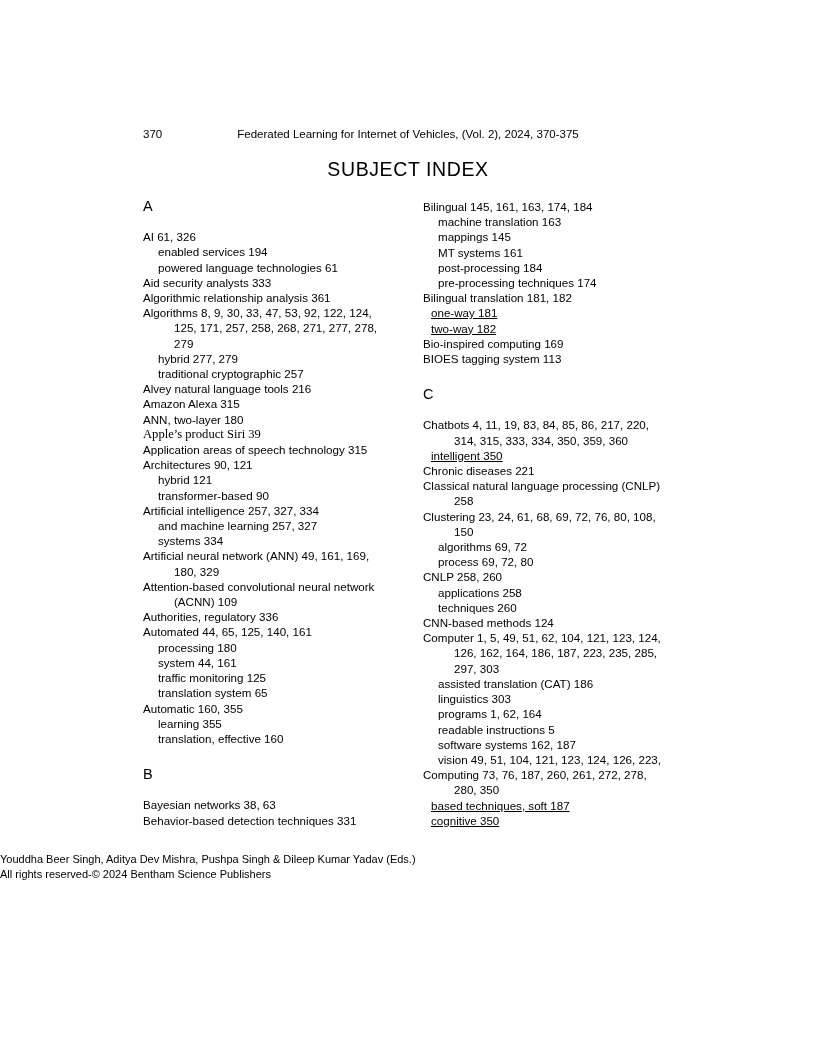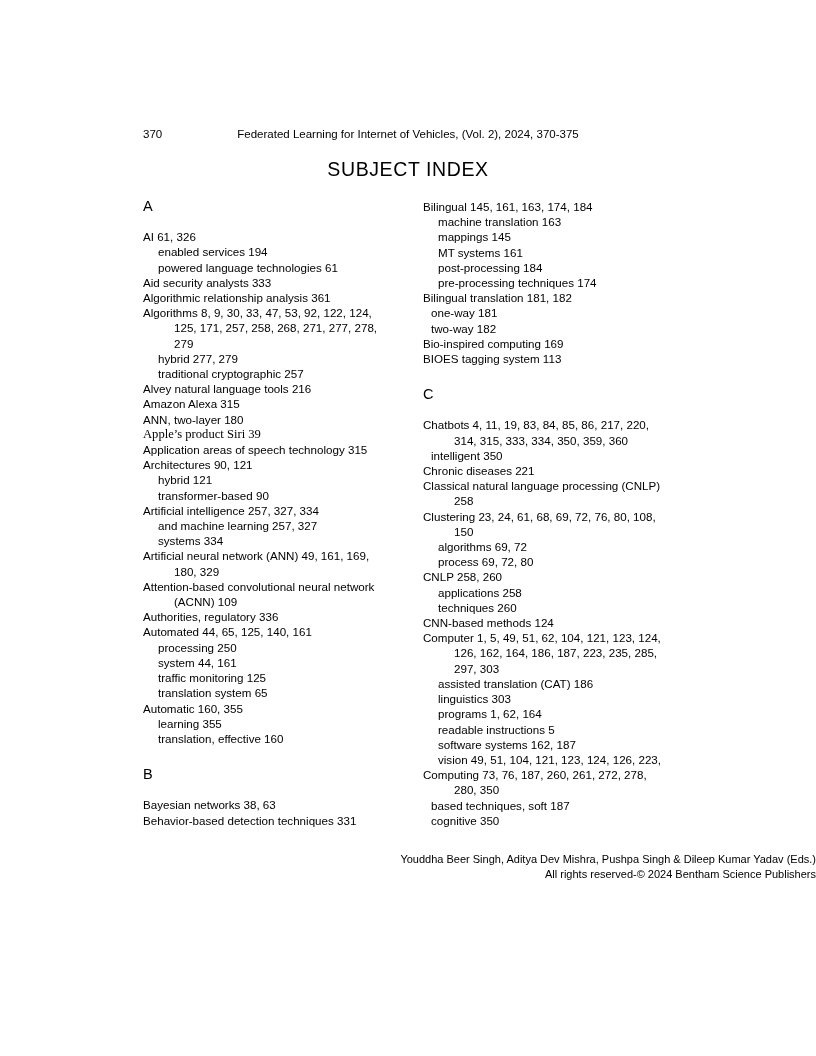--- a/index.html
+++ b/index.html
@@ -57,32 +57,32 @@
     line-height: 15.2px;
   }
   .line { white-space: nowrap; }
   .sec {
     font-size: 14.5px;
     line-height: 15.2px;
     margin-bottom: 15px;
   }
   .col .sec:not(:first-child) { margin-top: 21px; }
   .sub  { padding-left: 15px; }
-  .sub2 { padding-left: 8px; }
+  .sub2 { padding-left: 8px; text-decoration: underline; }
   .cont { padding-left: 31px; }
   .serif {
     font-family: "Liberation Serif", serif;
     font-size: 12.6px;
   }
   .page-footer {
     position: absolute;
     top: 852px;
     left: 0;
     width: 100%;
-    text-align: right;
+    text-align: left;
     font-size: 11px;
     line-height: 15px;
   }
 </style>
 </head>
 <body>
 
 <div class="page">
 
   <div class="page-header">
@@ -115,21 +115,21 @@
         <div class="line sub">transformer-based 90</div>
         <div class="line main">Artificial intelligence 257, 327, 334</div>
         <div class="line sub">and machine learning 257, 327</div>
         <div class="line sub">systems 334</div>
         <div class="line main">Artificial neural network (ANN) 49, 161, 169,</div>
         <div class="line cont">180, 329</div>
         <div class="line main">Attention-based convolutional neural network</div>
         <div class="line cont">(ACNN) 109</div>
         <div class="line main">Authorities, regulatory 336</div>
         <div class="line main">Automated 44, 65, 125, 140, 161</div>
-        <div class="line sub">processing 250</div>
+        <div class="line sub">processing 180</div>
         <div class="line sub">system 44, 161</div>
         <div class="line sub">traffic monitoring 125</div>
         <div class="line sub">translation system 65</div>
         <div class="line main">Automatic 160, 355</div>
         <div class="line sub">learning 355</div>
         <div class="line sub">translation, effective 160</div>
         <div class="line sec">B</div>
         <div class="line main">Bayesian networks 38, 63</div>
         <div class="line main">Behavior-based detection techniques 331</div>
       </div>

